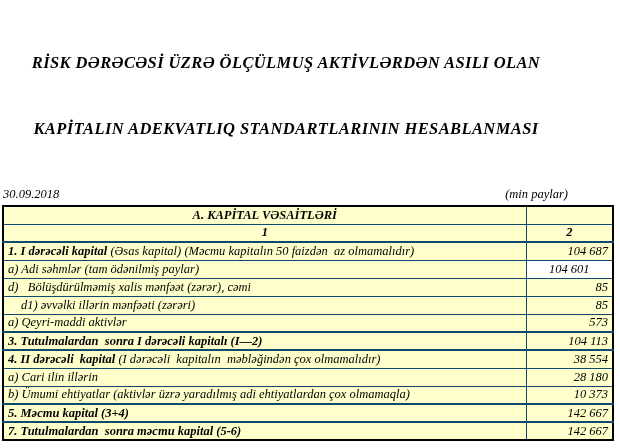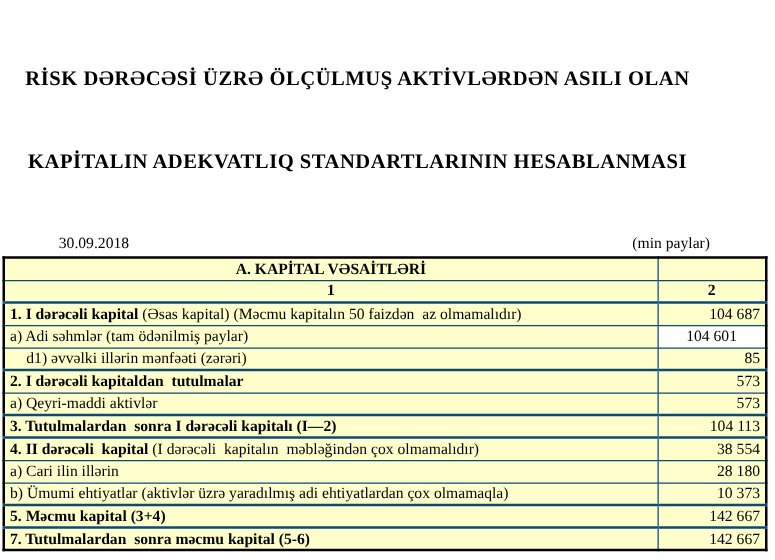--- a/index.html
+++ b/index.html
@@ -4,42 +4,41 @@
 <style>
   * { box-sizing: border-box; }
   html, body { margin: 0; padding: 0; }
   body {
     width: 620px; height: 448px;
     background: #ffffff;
     font-family: "Liberation Serif", serif;
     color: #000;
     overflow: hidden;
   }
-  .page { position: relative; width: 572px; height: 448px; }
+  .page { position: relative; width: 572px; height: 448px; font-style: italic; }
 
   
   .title {
     padding-top: 8px;
     text-align: center;
     font-weight: bold;
     font-size: 16.5px;
     line-height: 22px;
     letter-spacing: 0.4px;
     white-space: pre;
   }
 
   
   .meta-row {
     display: flex;
     justify-content: space-between;
     align-items: flex-start;
     font-size: 12.5px;
     padding: 3px 4px 3px 3px;
     line-height: 15px;
-    margin-left: 44px;
   }
 
   
   table {
     border-collapse: collapse;
     table-layout: fixed;
     margin-left: 2px;
     width: 610px;
     border: 2px solid #000;
   }
@@ -95,26 +94,26 @@
 
     <tr class="major">
       <td><span class="b">1. I dərəcəli kapital</span><span class="lbl"> (Əsas kapital) (Məcmu kapitalın 50 faizdən  az olmamalıdır)</span></td>
       <td class="val">104 687</td>
     </tr>
     <tr>
       <td class="ind1"><span class="b"></span><span class="lbl">a) Adi səhmlər (tam ödənilmiş paylar)</span></td>
       <td class="val white">104 601</td>
     </tr>
     <tr>
+      <td class="ind1"><span class="b"></span><span class="lbl">d)   Bölüşdürülməmiş xalis mənfəət (zərər), cəmi</span></td>
+      <td class="val">85</td>
+    </tr>
+    <tr>
       <td class="ind2"><span class="b"></span><span class="lbl">d1) əvvəlki illərin mənfəəti (zərəri)</span></td>
       <td class="val">85</td>
-    </tr>
-    <tr class="major">
-      <td><span class="b">2. I dərəcəli kapitaldan  tutulmalar</span><span class="lbl"></span></td>
-      <td class="val">573</td>
     </tr>
     <tr>
       <td class="ind1"><span class="b"></span><span class="lbl">a) Qeyri-maddi aktivlər</span></td>
       <td class="val">573</td>
     </tr>
     <tr class="major">
       <td><span class="b">3. Tutulmalardan  sonra I dərəcəli kapitalı (I—2)</span><span class="lbl"></span></td>
       <td class="val">104 113</td>
     </tr>
     <tr class="major">

